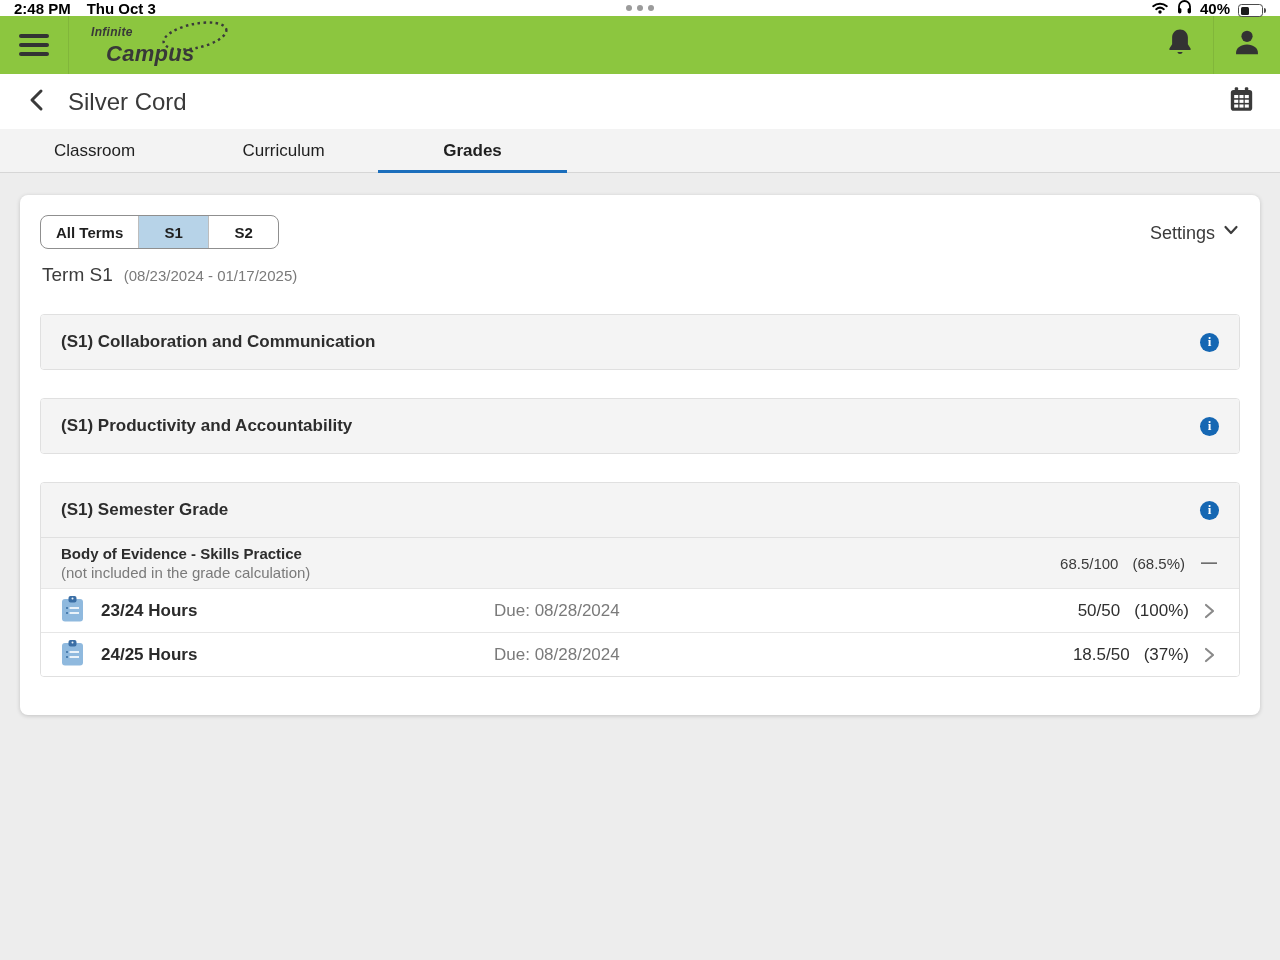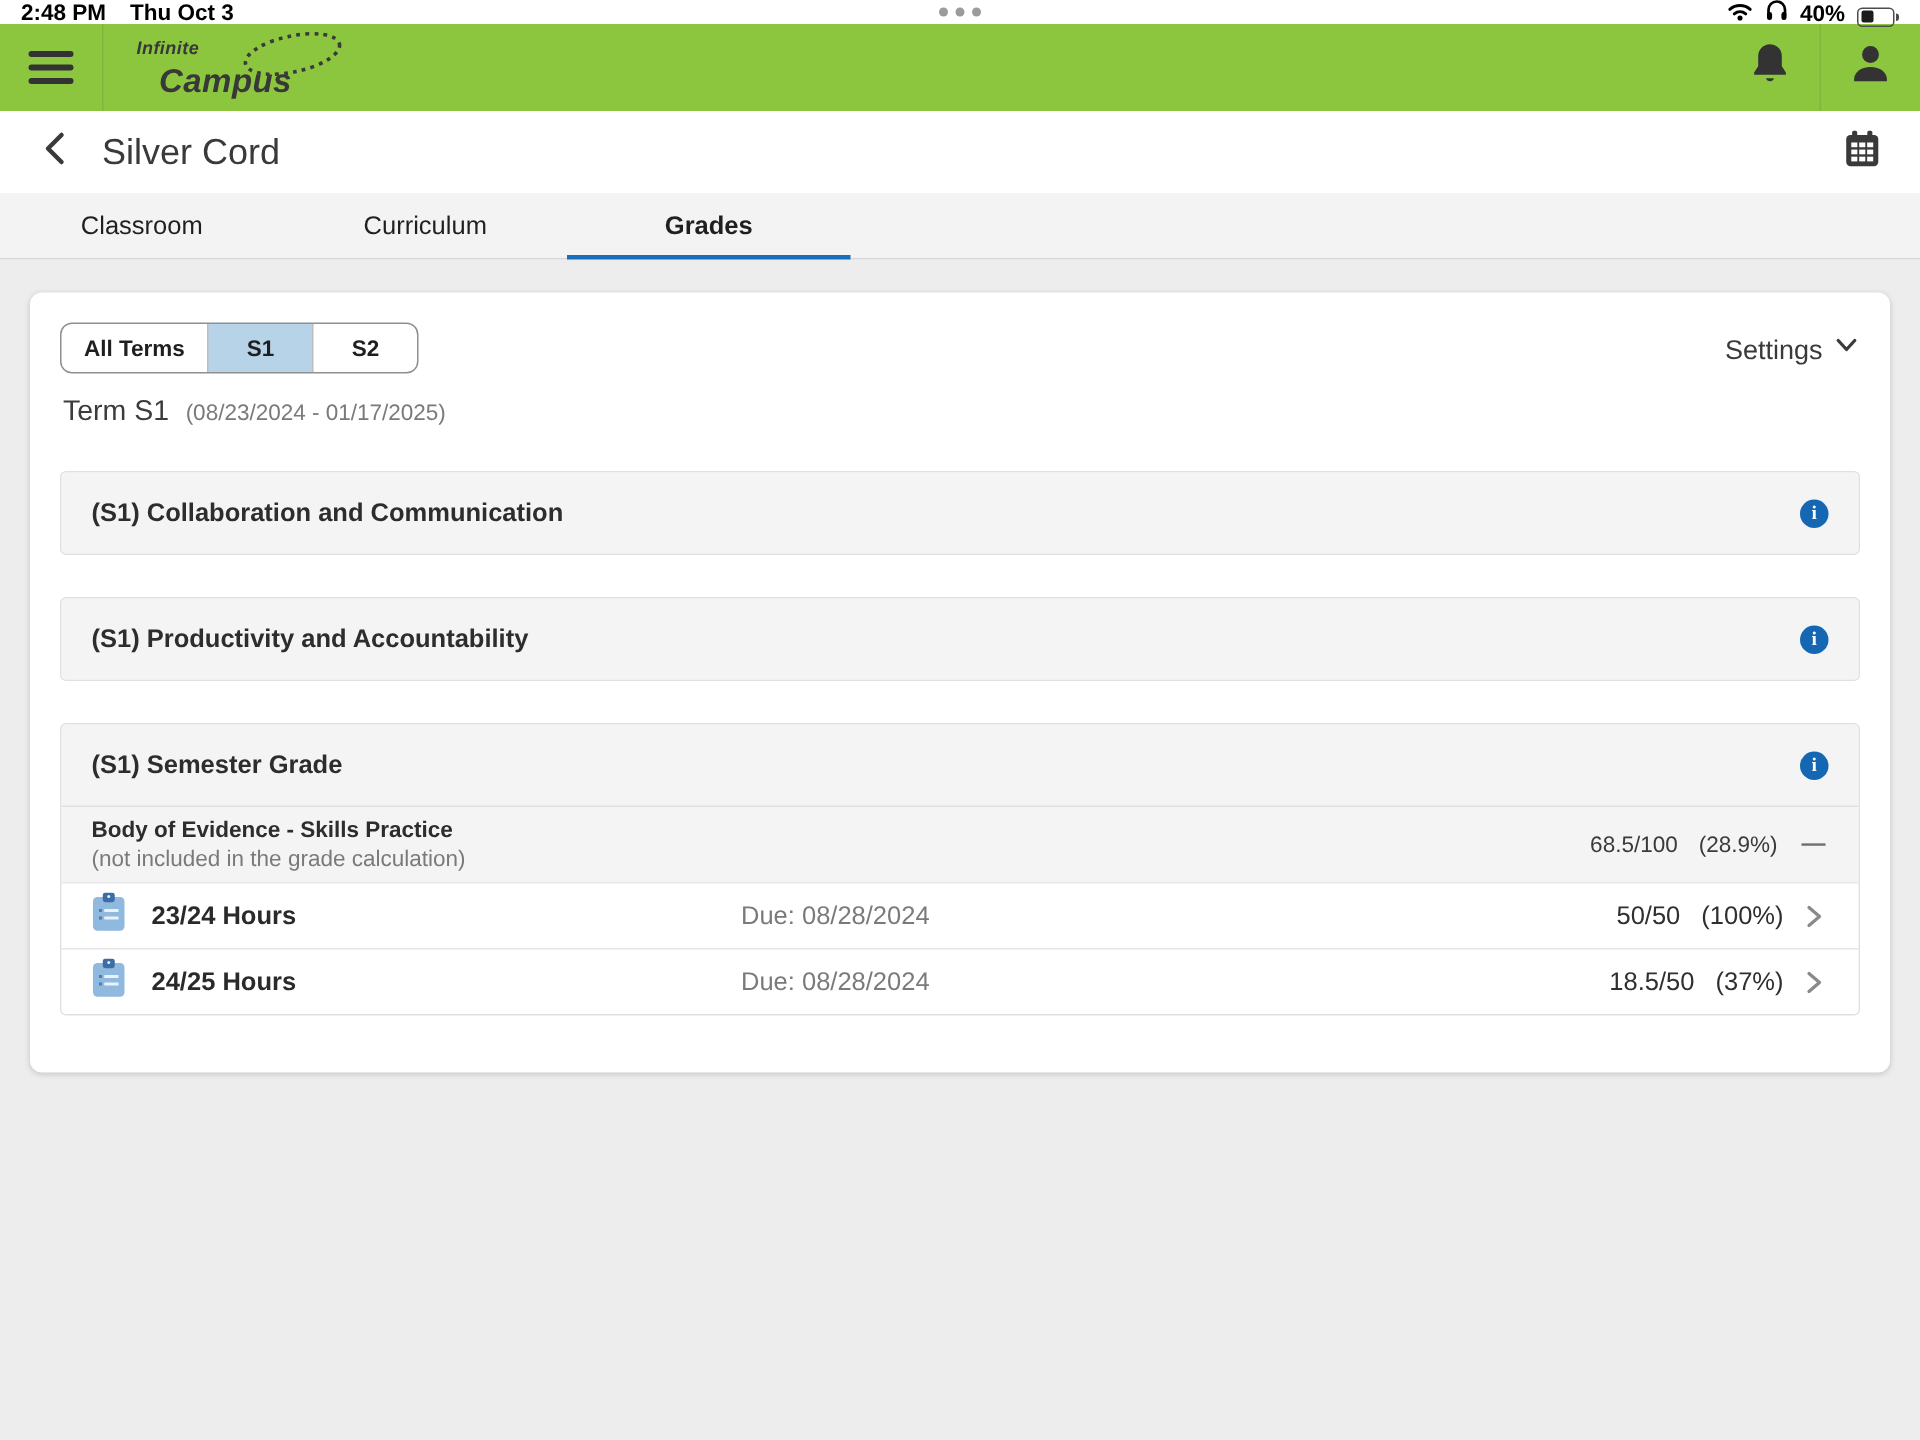--- a/index.html
+++ b/index.html
@@ -242,21 +242,21 @@
       </div>
 
       <div class="cat-row">
         <div class="cat-left">
           <div class="cat-name">Body of Evidence - Skills Practice</div>
           <div class="cat-note">(not included in the grade calculation)</div>
         </div>
         <div class="cat-right">
           <span class="score-pair">
             <span>68.5/100</span>
-            <span>(28.9%)</span>
+            <span>(68.5%)</span>
           </span>
           <span class="cat-dash">—</span>
         </div>
       </div>
 
       <div class="assign-row">
         <div class="a-left">
           <span>
             <svg width="23" height="26" viewBox="0 0 23 26">
               <rect x="1" y="3" width="21" height="22.5" rx="3" fill="#8fb9de"></rect>

